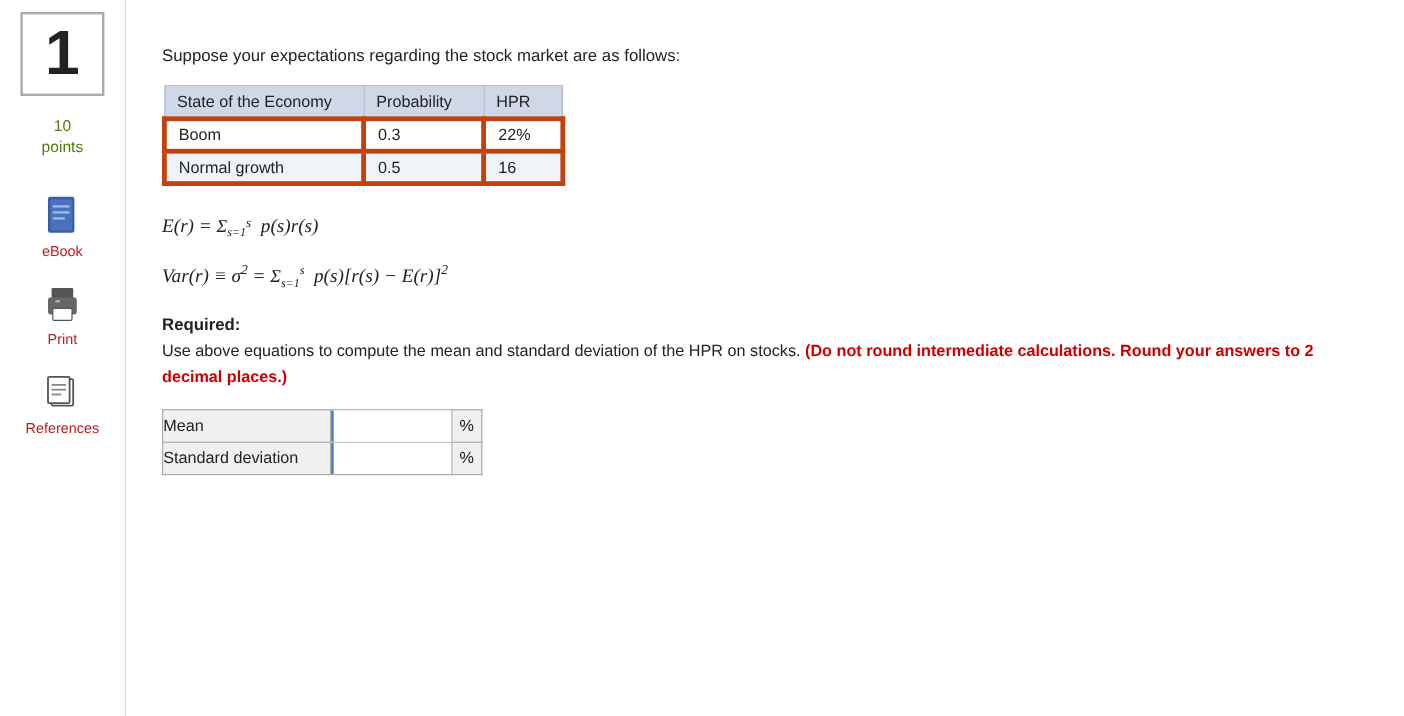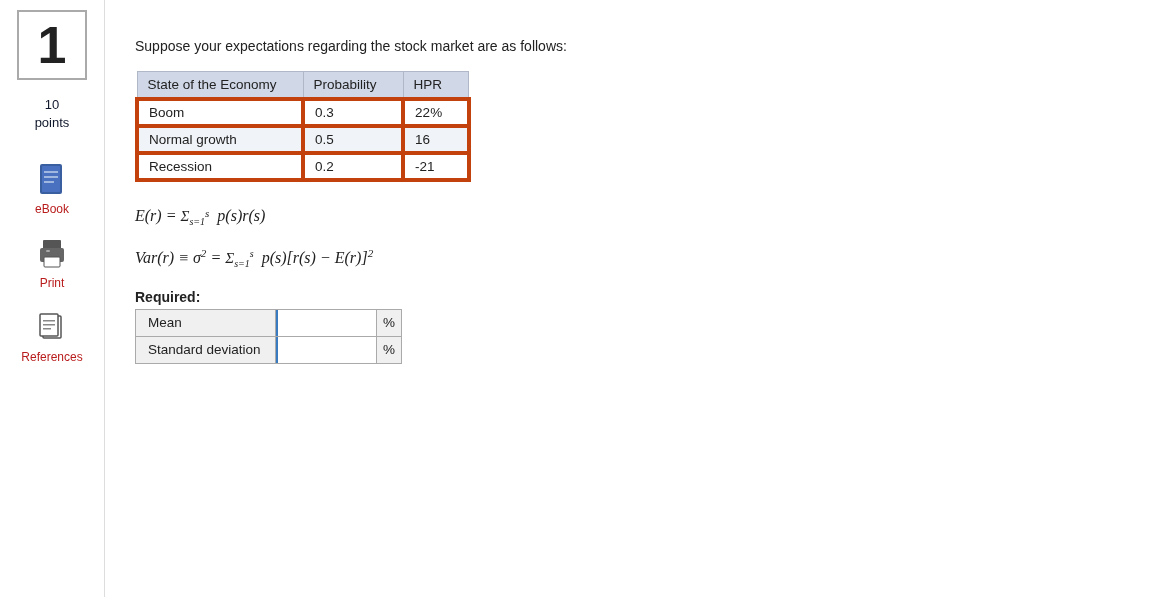--- a/index.html
+++ b/index.html
@@ -34,21 +34,21 @@
       align-items: center;
       justify-content: center;
       font-size: 52px;
       font-weight: bold;
       color: #222;
       margin-bottom: 16px;
     }
 
     .points-label {
       font-size: 13px;
-      color: #0f172a;
+      color: #4d7c0f;
       text-align: center;
       margin-bottom: 30px;
       line-height: 1.4;
     }
 
     .sidebar-tool {
       display: flex;
       flex-direction: column;
       align-items: center;
       margin-bottom: 20px;
@@ -143,21 +143,21 @@
       color: #cc0000;
       font-weight: bold;
     }
 
     
     .answer-table {
       border-collapse: collapse;
       font-size: 13.5px;
     }
     .answer-table td {
-      padding: 4px 12px;
+      padding: 4px 0;
       border: 1px solid #aaa;
     }
     .answer-table .label-cell {
       background: #f0f0f0;
       min-width: 140px;
     }
     .answer-table .input-cell {
       background: #fff;
       padding: 0;
     }
@@ -248,25 +248,20 @@
       <tr>
         <td>Boom</td>
         <td class="num">0.3</td>
         <td class="num">22%</td>
       </tr>
       <tr>
         <td>Normal growth</td>
         <td class="num">0.5</td>
         <td class="num">16</td>
       </tr>
-      <tr>
-        <td>Recession</td>
-        <td class="num">0.2</td>
-        <td class="num">-21</td>
-      </tr>
     </tbody>
   </table>
 
   <div class="formula-block">
     <span class="formula">
       <i>E</i>(<i>r</i>) = 
       <span style="display:inline-block; position:relative; font-size:15px;">
         Σ<span style="font-size:10px; position:relative; bottom:-4px;">s=1</span><span style="font-size:11px; position:relative; top:-4px;">s</span>
       </span>
       &nbsp;<i>p</i>(<i>s</i>)<i>r</i>(<i>s</i>)
@@ -276,20 +271,24 @@
   <div class="formula-block">
     <span class="formula">
       Var(<i>r</i>) ≡ σ<sup>2</sup> = 
       <span style="font-size:15px;">Σ</span><sub style="font-size:10px;">s=1</sub><sup style="font-size:10px;">s</sup>
       &nbsp;<i>p</i>(<i>s</i>)[<i>r</i>(<i>s</i>) − <i>E</i>(<i>r</i>)]<sup>2</sup>
     </span>
   </div>
 
 
   <p class="required-label">Required:</p>
+  <p class="required-text">
+    <span>Use above equations to compute the mean and standard deviation of the HPR on stocks.</span>
+    <span class="bold-red">(Do not round intermediate calculations. Round your answers to 2 decimal places.)</span>
+  </p>
 
   <table class="answer-table">
     <tbody>
       <tr>
         <td class="label-cell">
           <span>Mean</span>
         </td>
         <td class="input-cell">
           <input type="text" value="" style="">
         </td>

